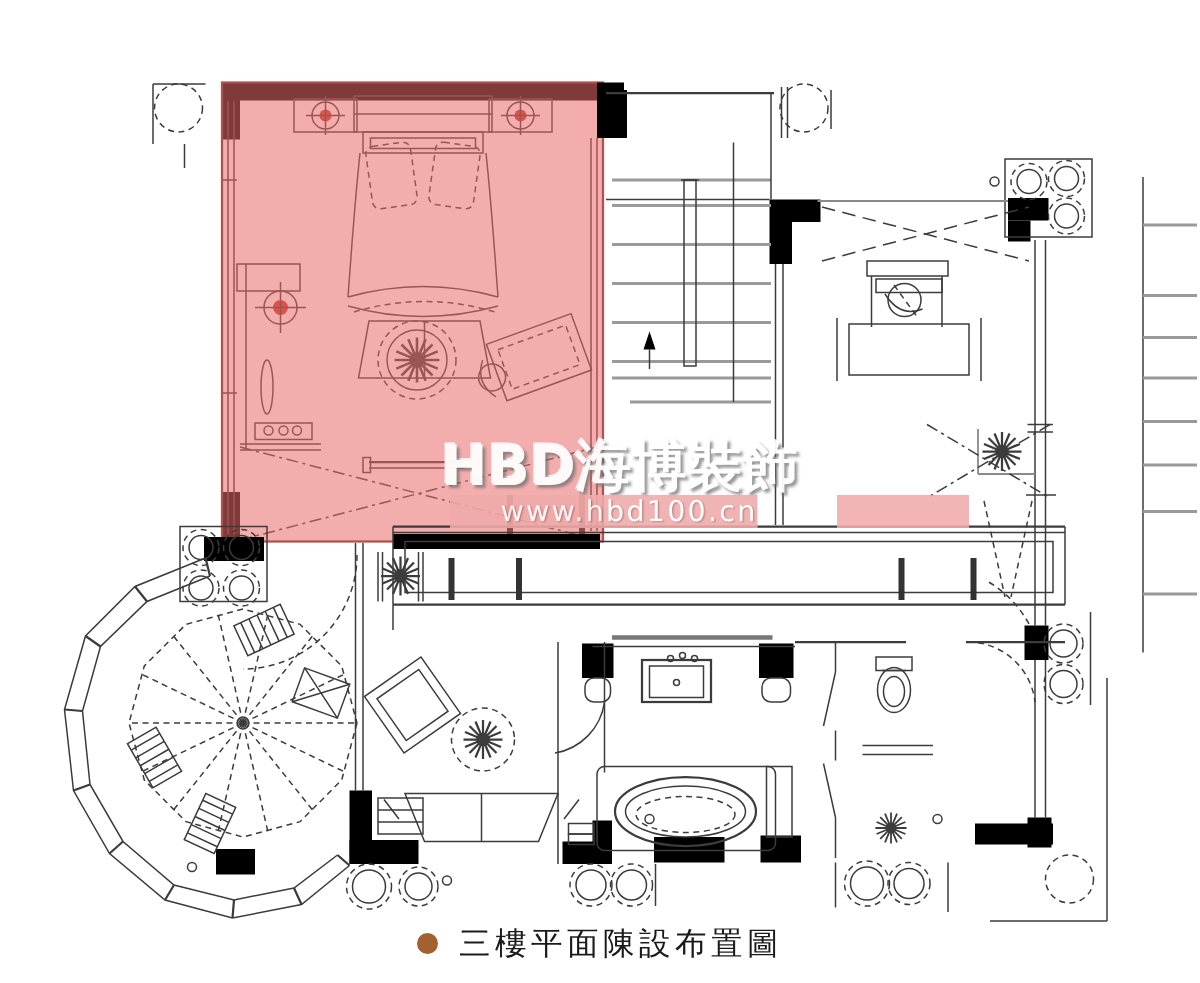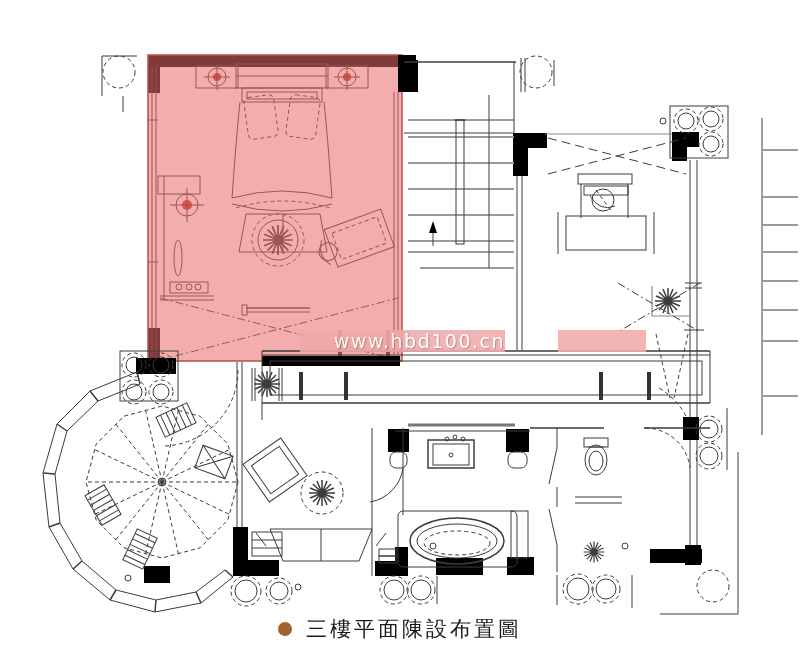--- a/index.html
+++ b/index.html
@@ -324,20 +324,21 @@
           <circle class="ln" cx="161" cy="365" r="8"></circle>
     <circle class="ln dash" cx="134" cy="392" r="12" fill="#fff"></circle>
           <circle class="ln" cx="134" cy="392" r="8"></circle>
     <circle class="ln dash" cx="161" cy="392" r="12" fill="#fff"></circle>
           <circle class="ln" cx="161" cy="392" r="8"></circle>
   </g>
   <circle class="ln" cx="128" cy="578" r="3"></circle>
 </g>
 </svg>
 
+<div class="wm-brand">HBD海博裝飾</div>
 <div class="wm-band wm-url">www.hbd100.cn</div>
 <div class="wm-band wm-band2"></div>
 
 <div class="caption">
   <div class="cap-dot"></div>
   <div class="cap-txt">三樓平面陳設布置圖</div>
 </div>
 </div>
 
 </body></html>

